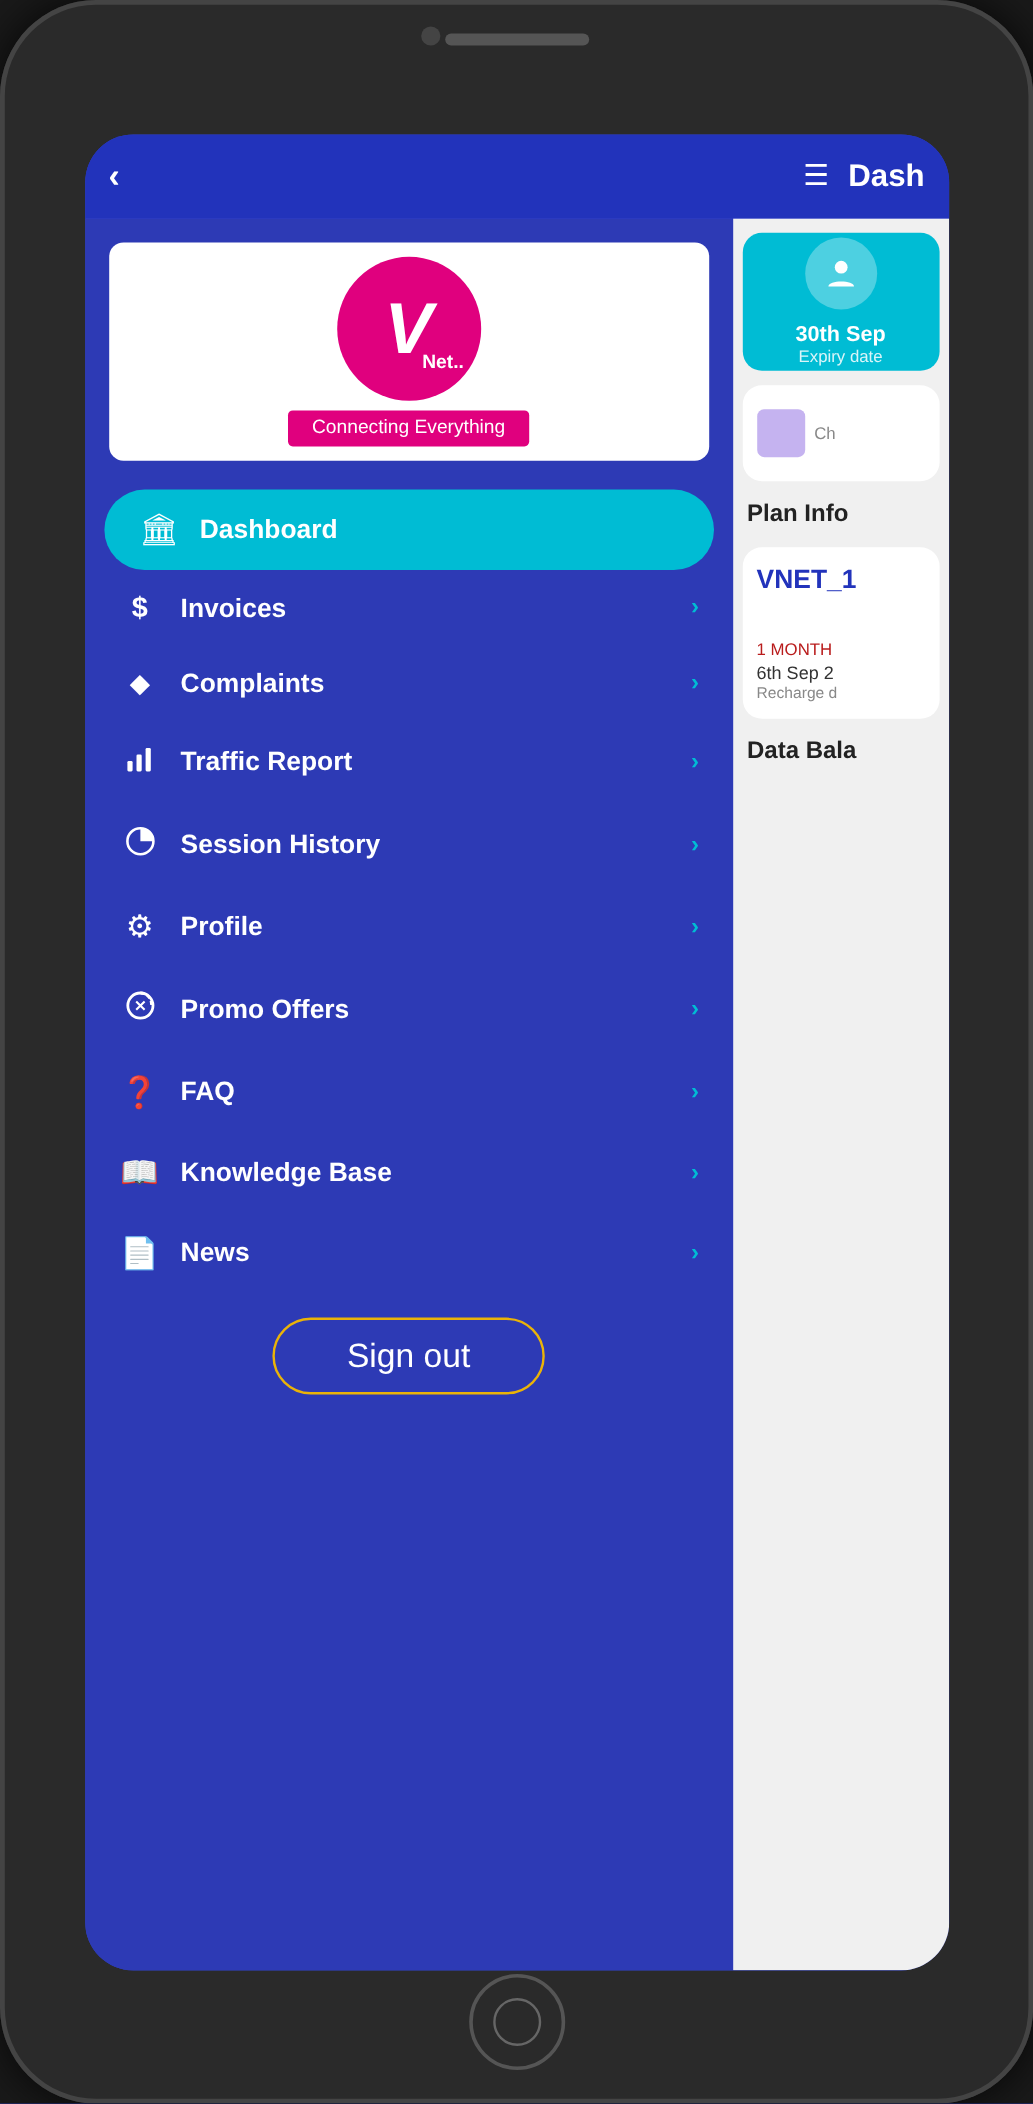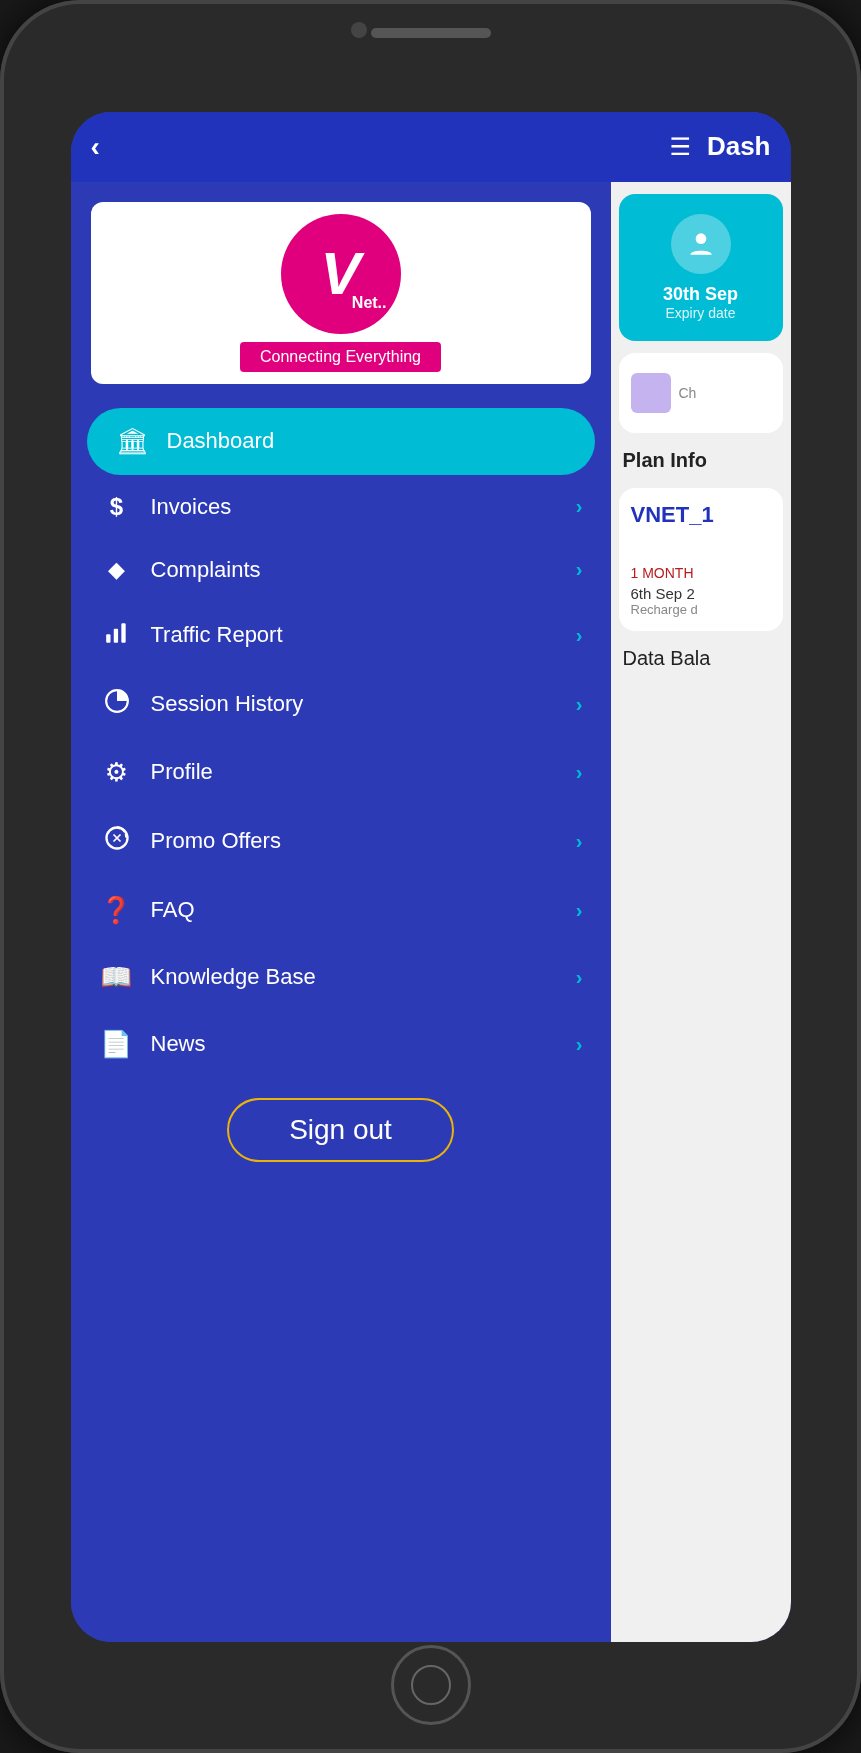--- a/index.html
+++ b/index.html
@@ -185,20 +185,21 @@
       text-align: center;
     }
     .nav-item .nav-chevron {
       margin-left: auto;
       color: #00bcd4;
       font-size: 20px;
       font-weight: bold;
     }
     .nav-item .nav-label {
       flex: 1;
+      font-weight: bold;
     }
 
     .signout-btn {
       margin: 20px auto;
       border: 2px solid #eab308;
       border-radius: 36px;
       padding: 14px 60px;
       color: white;
       background: transparent;
       font-size: 28px;
@@ -212,21 +213,21 @@
       background: #f0f0f0;
       overflow: hidden;
       display: flex;
       flex-direction: column;
       gap: 12px;
       padding: 12px 8px;
     }
     .card-blue {
       background: #00bcd4;
       border-radius: 16px;
-      padding: 20px 16px;
+      padding: 4px 16px;
       display: flex;
       flex-direction: column;
       align-items: center;
     }
     .avatar-circle {
       width: 60px;
       height: 60px;
       background: rgba(255,255,255,0.3);
       border-radius: 50%;
       display: flex;
@@ -288,21 +289,21 @@
       color: #333;
       font-size: 15px;
       margin-top: 4px;
     }
     .plan-recharge-label {
       color: #888;
       font-size: 13px;
     }
     .data-balance-label {
       color: #222;
-      font-weight: normal;
+      font-weight: bold;
       font-size: 20px;
       padding: 4px 4px;
     }
   </style>
 </head>
 <body>
 
 <div class="phone-outer">
   <div class="phone-speaker"></div>
   <div class="phone-camera"></div>

